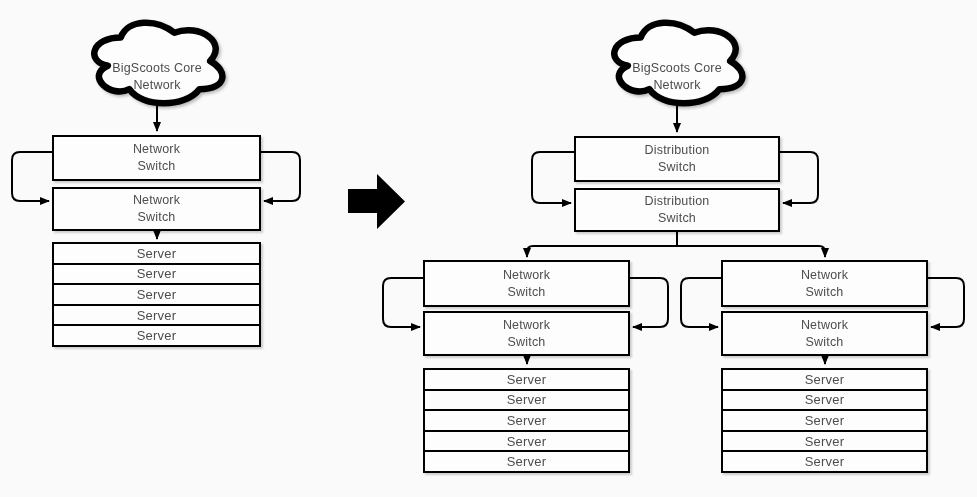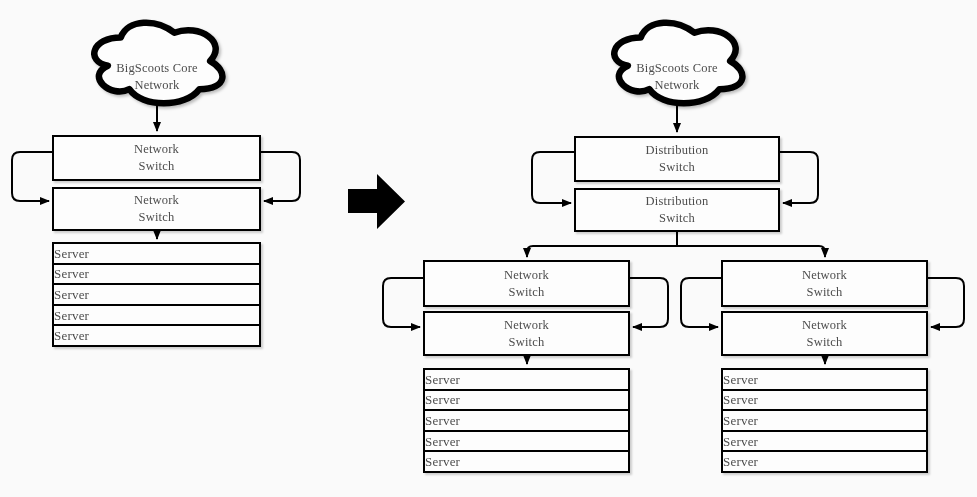--- a/index.html
+++ b/index.html
@@ -21,37 +21,36 @@
     background:var(--box_fill);
     border:2px solid var(--stroke);
     display:flex;align-items:center;justify-content:center;
     box-shadow:2px 2px 2px rgba(0,0,0,0.18);
   }
   .lbl{
     color:var(--text);
     font-size:12.5px;line-height:17px;
     text-align:center;white-space:pre-line;
     letter-spacing:.2px;
-    font-family:Liberation Serif, serif;
   }
   .cloud-label{
     position:absolute;z-index:3;
     display:flex;align-items:center;justify-content:center;
     text-align:center;
   }
   .server-stack{
     position:absolute;z-index:2;width:209px;height:105px;
     box-shadow:2px 2px 2px rgba(0,0,0,0.18);
   }
   .server-stack.narrow{width:207px;}
   .srv-row{
     height:22.6px;width:100%;
     background:var(--box_fill);
     border:2px solid var(--stroke);
-    display:flex;align-items:center;
+    display:flex;align-items:center;justify-content:center;
   }
   .srv-row + .srv-row{margin-top:-2px;}
   .srv-row .lbl{font-size:13px;line-height:13px;}
   svg .shape{filter:drop-shadow(2px 2px 1.5px rgba(0,0,0,0.25));}
 </style>
 </head>
 <body>
 
 <div class="canvas">
 

